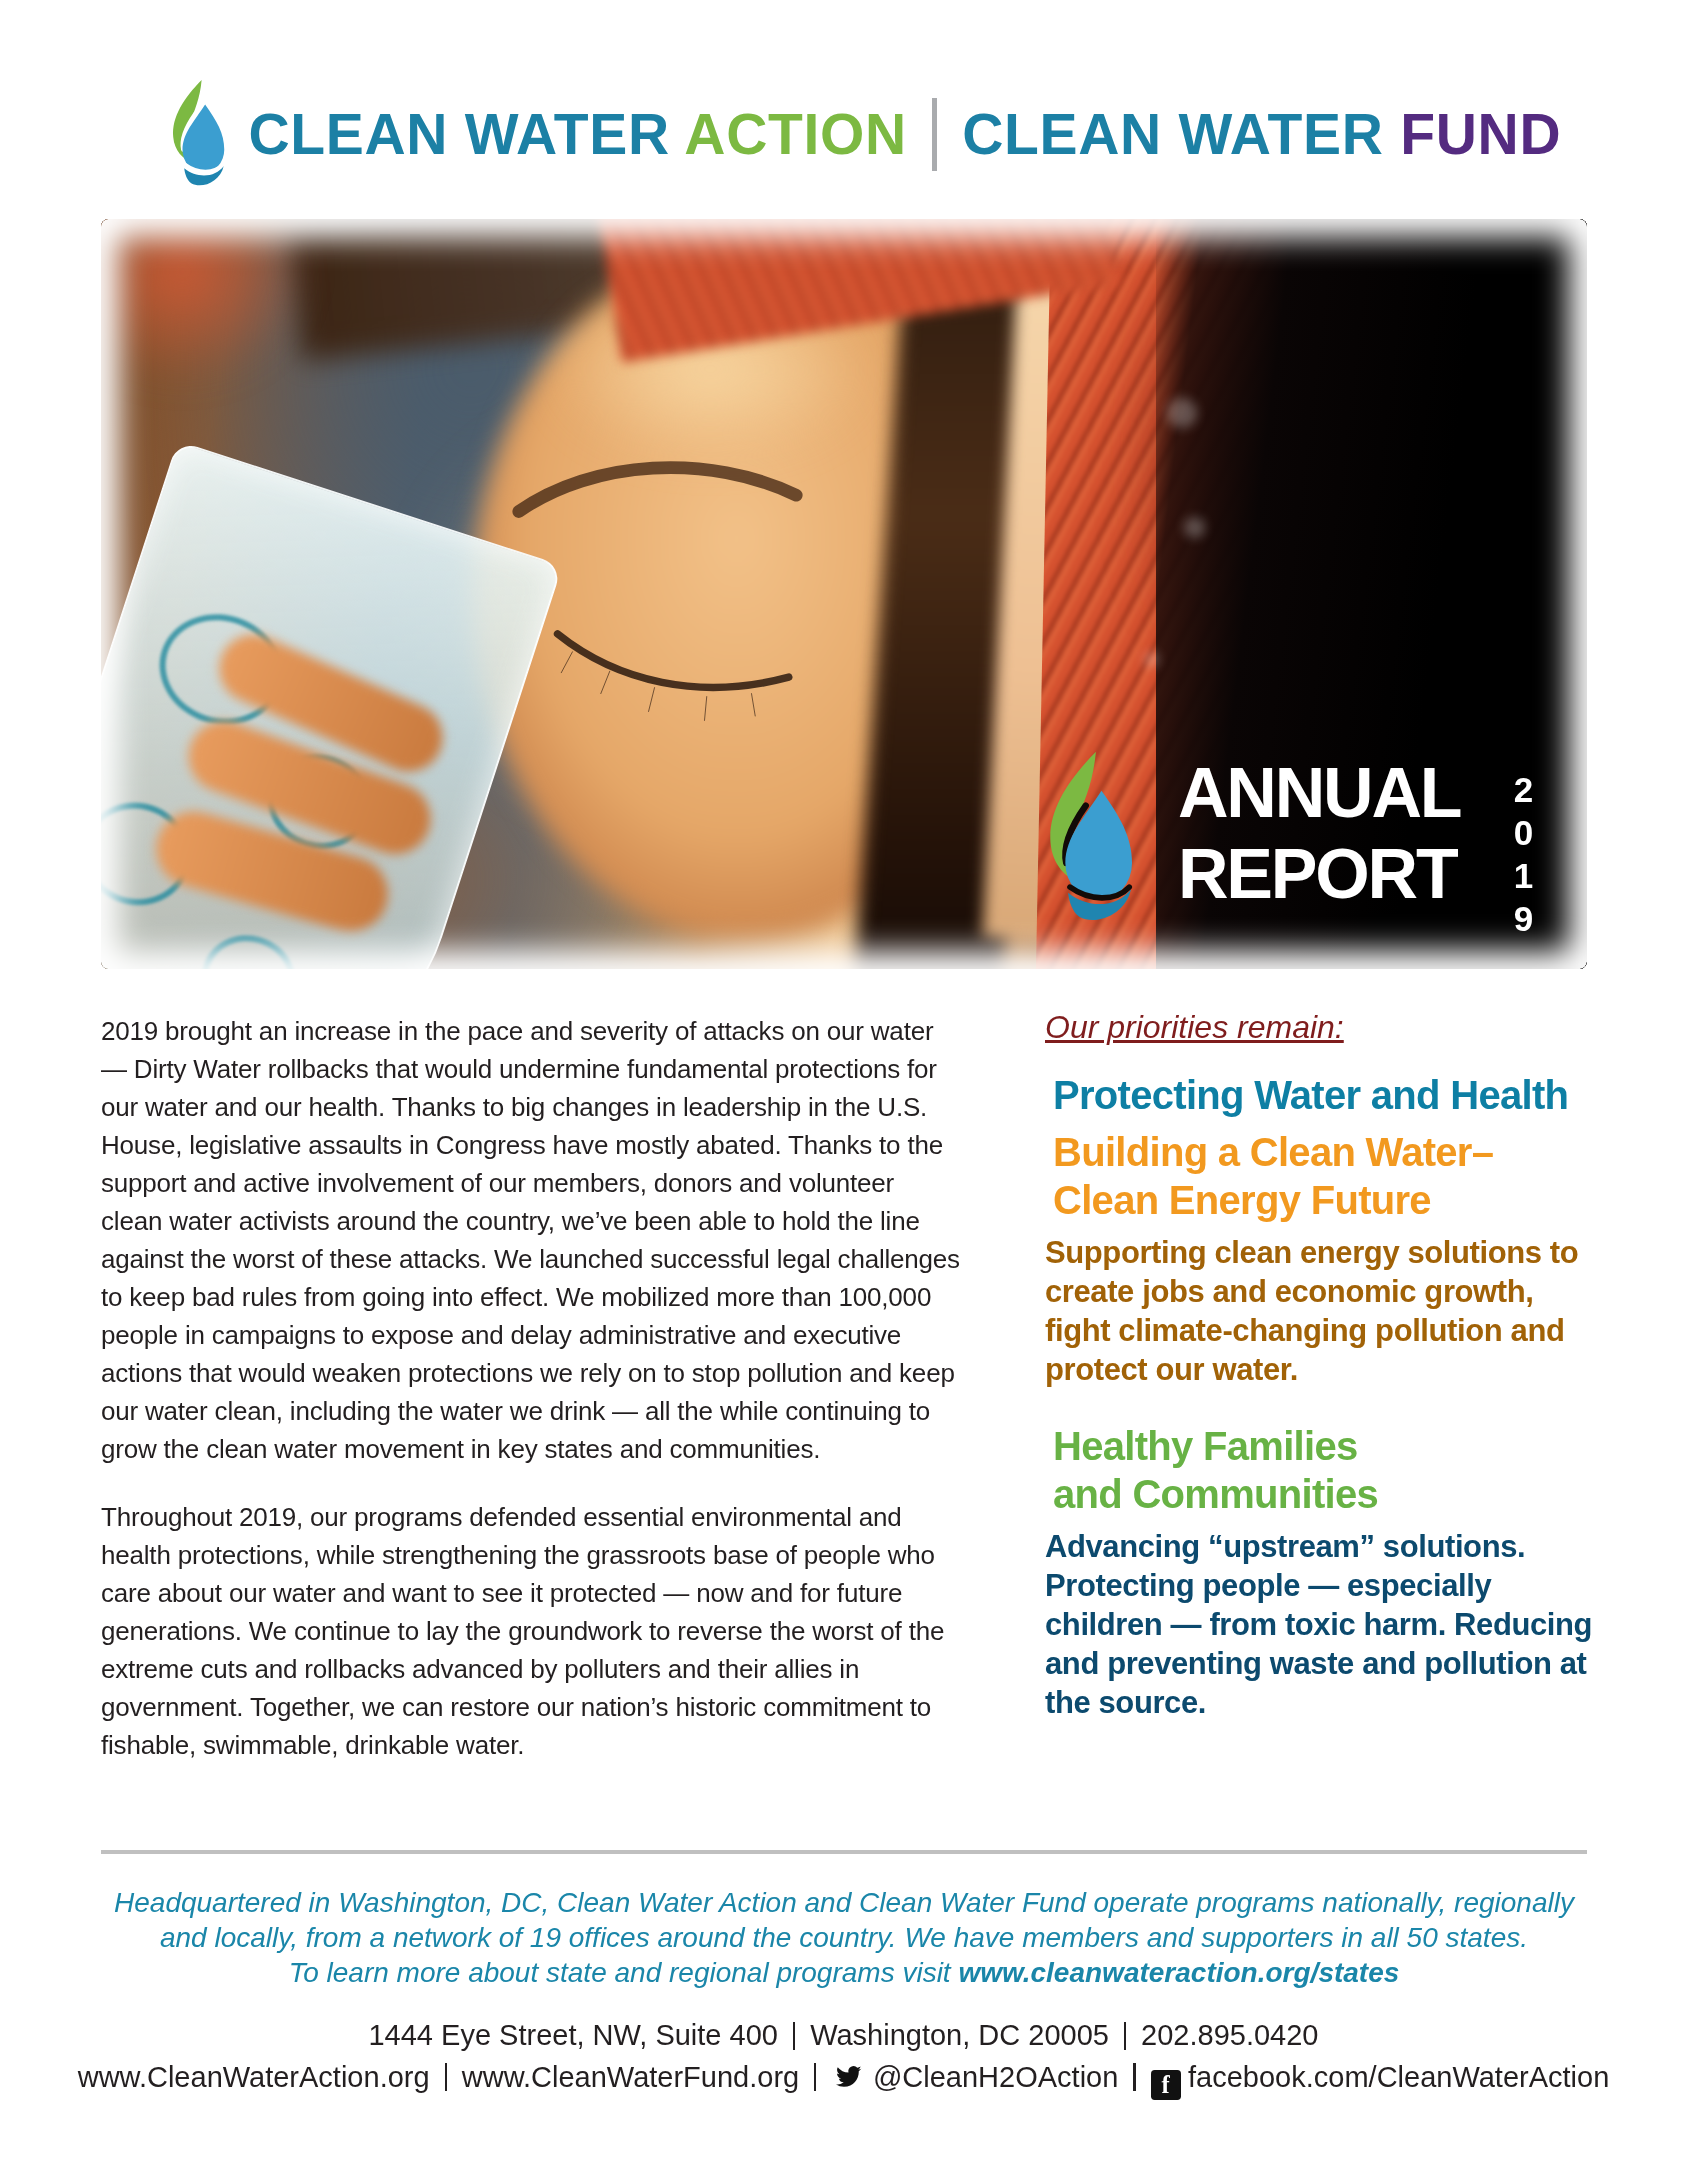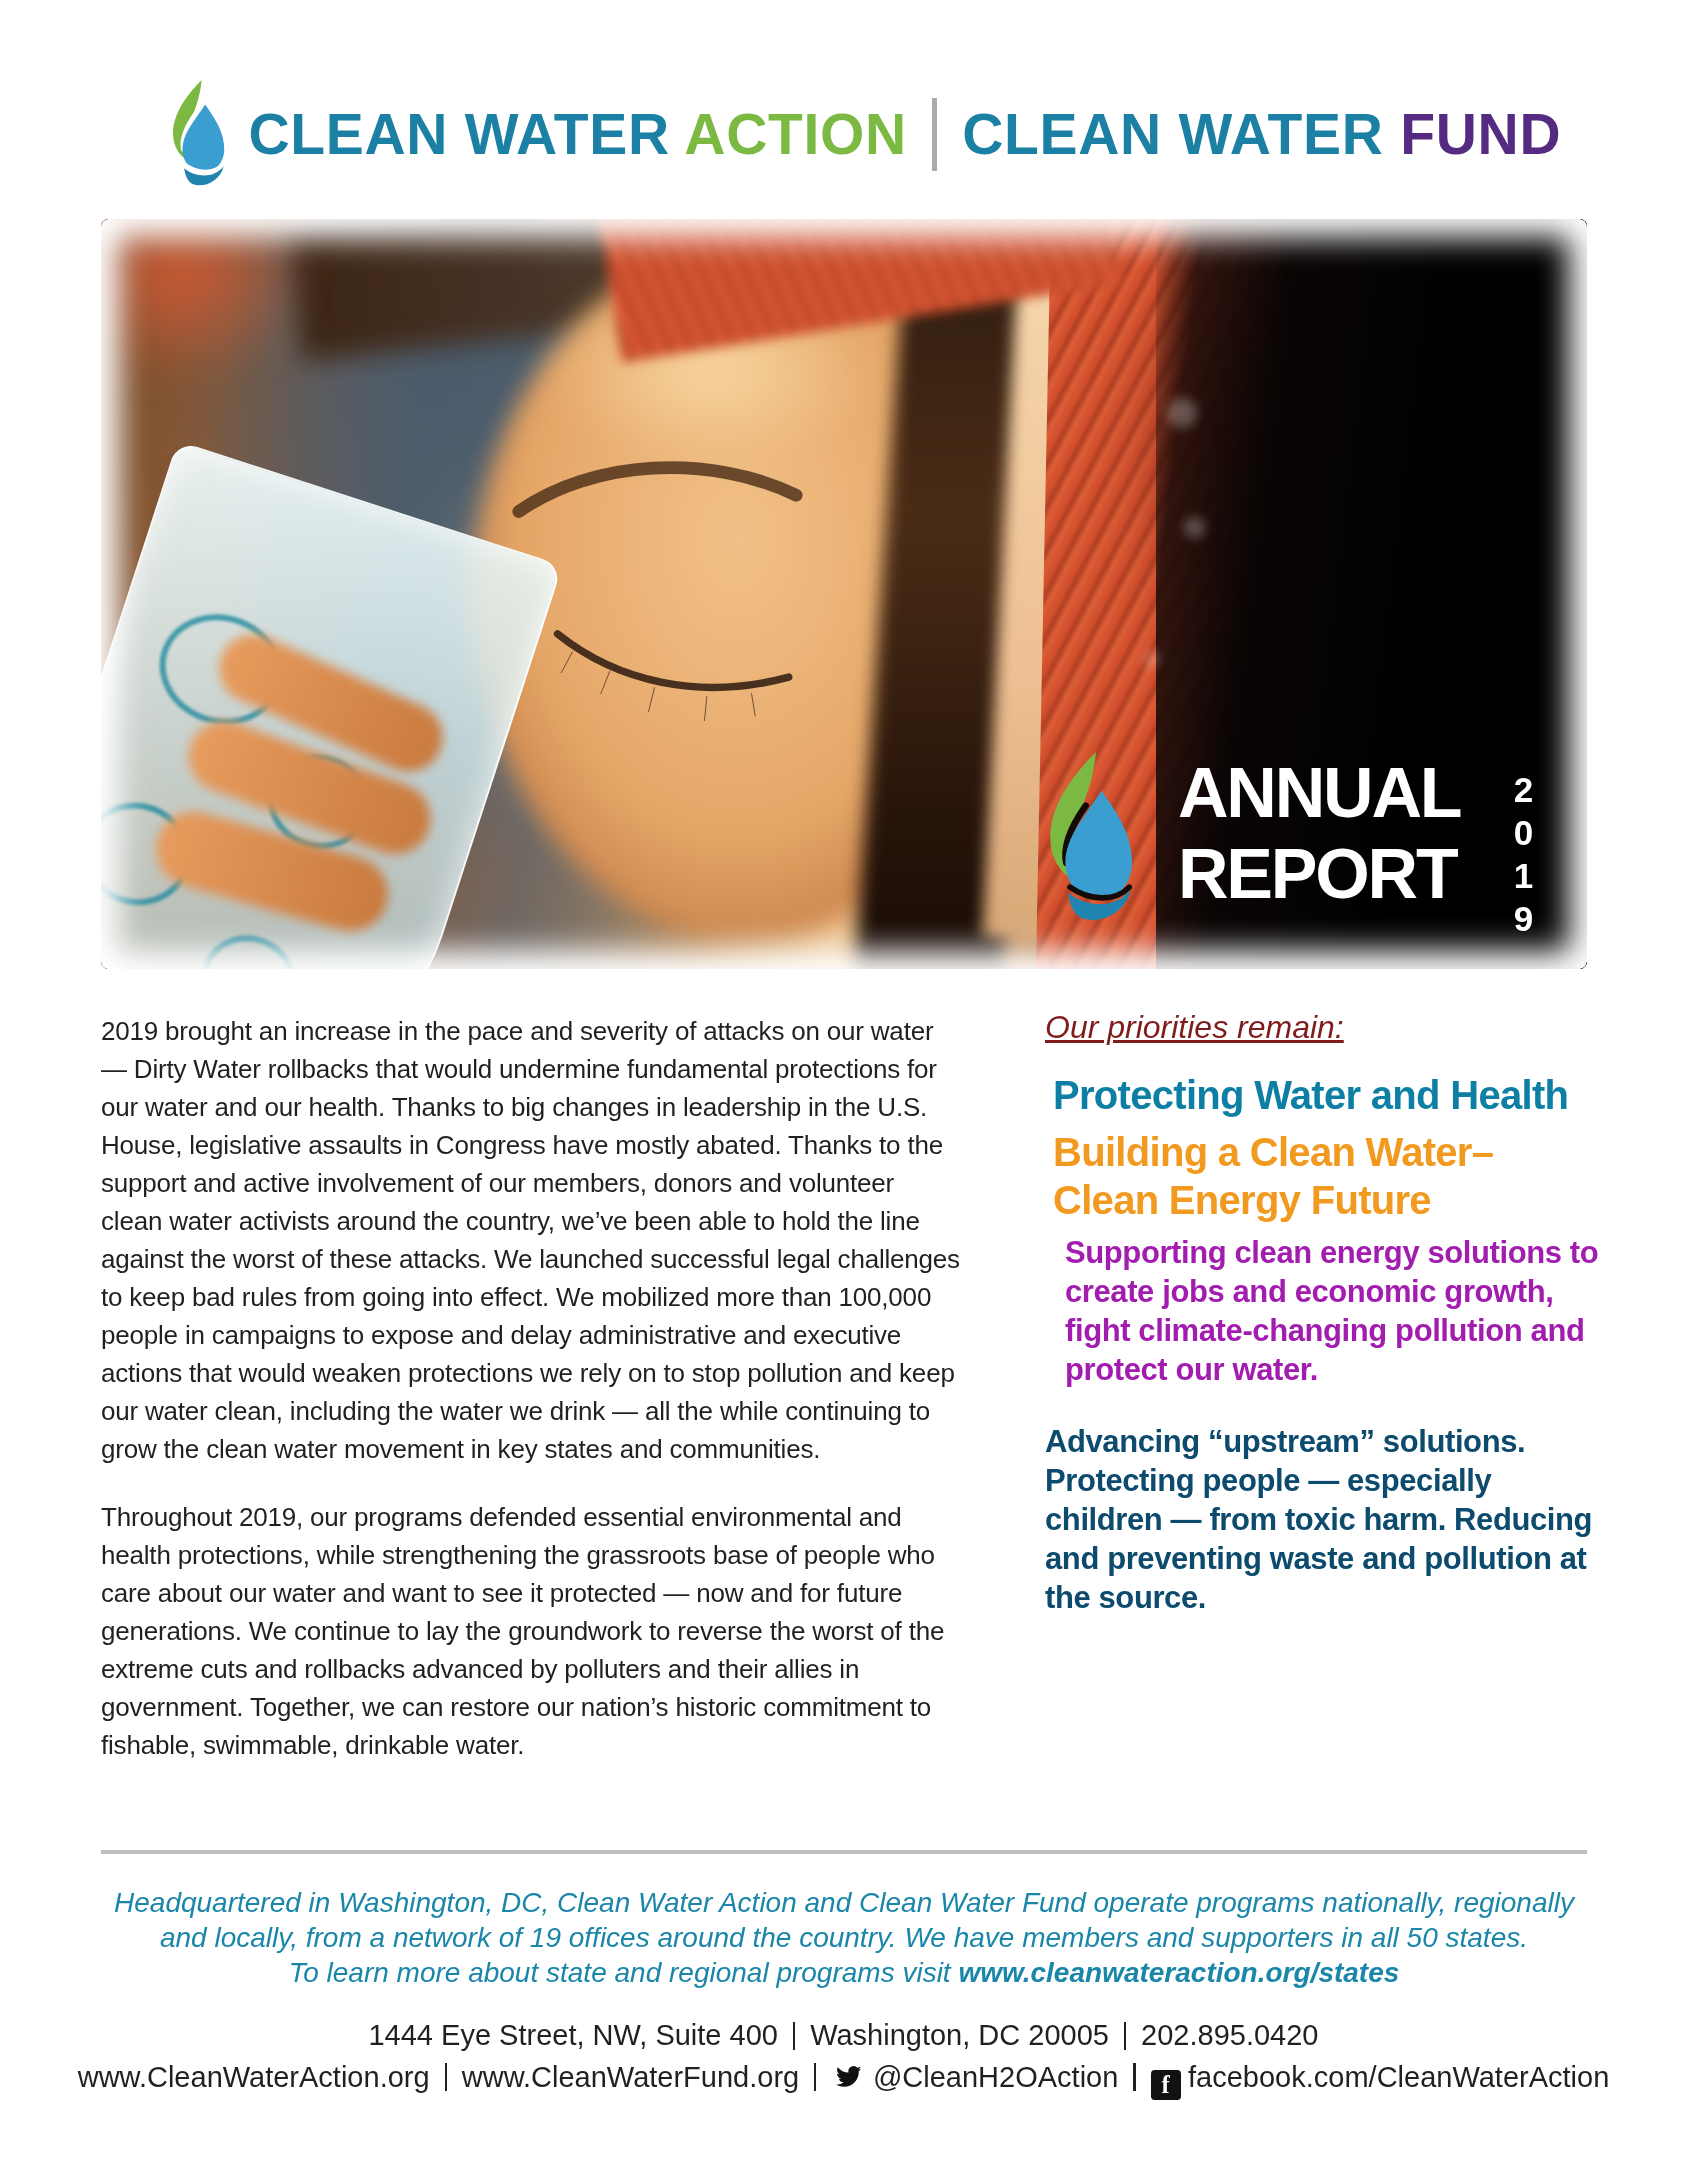--- a/index.html
+++ b/index.html
@@ -150,24 +150,26 @@
   <div class="prior-col">
     <p class="prior-intro">Our priorities remain:</p>
 
     <div>
       <h2 class="p-title" style="color: rgb(14, 127, 164);">Protecting Water and Health</h2>
     </div>
 
     <div>
       <h2 class="p-title" style="color: rgb(242, 153, 31);">Building a Clean Water–
 Clean Energy Future</h2>
-      <p class="p-desc" style="color: #a21caf; margin-left: 20px;">Supporting clean energy solutions to create jobs and economic growth, fight climate-changing pollution and protect our water.</p>
+      <p class="p-desc" style="color: #a16207;">Supporting clean energy solutions to create jobs and economic growth, fight climate-changing pollution and protect our water.</p>
     </div>
 
     <div>
+      <h2 class="p-title" style="color: rgb(104, 178, 69);">Healthy Families
+and Communities</h2>
       <p class="p-desc" style="color: #0c4a6e;">Advancing “upstream” solutions. Protecting people — especially children — from toxic harm. Reducing and preventing waste and pollution at the source.</p>
     </div>
   </div>
 
   <div class="divider"></div>
 
   <div class="tagline" style="color: rgb(26, 134, 169);">
     <div>Headquartered in Washington, DC, Clean Water Action and Clean Water Fund operate programs nationally, regionally</div>
     <div>and locally, from a network of 19 offices around the country. We have members and supporters in all 50 states.</div>
     <div><span>To learn more about state and regional programs visit </span><span class="tag-link">www.cleanwateraction.org/states</span></div>

